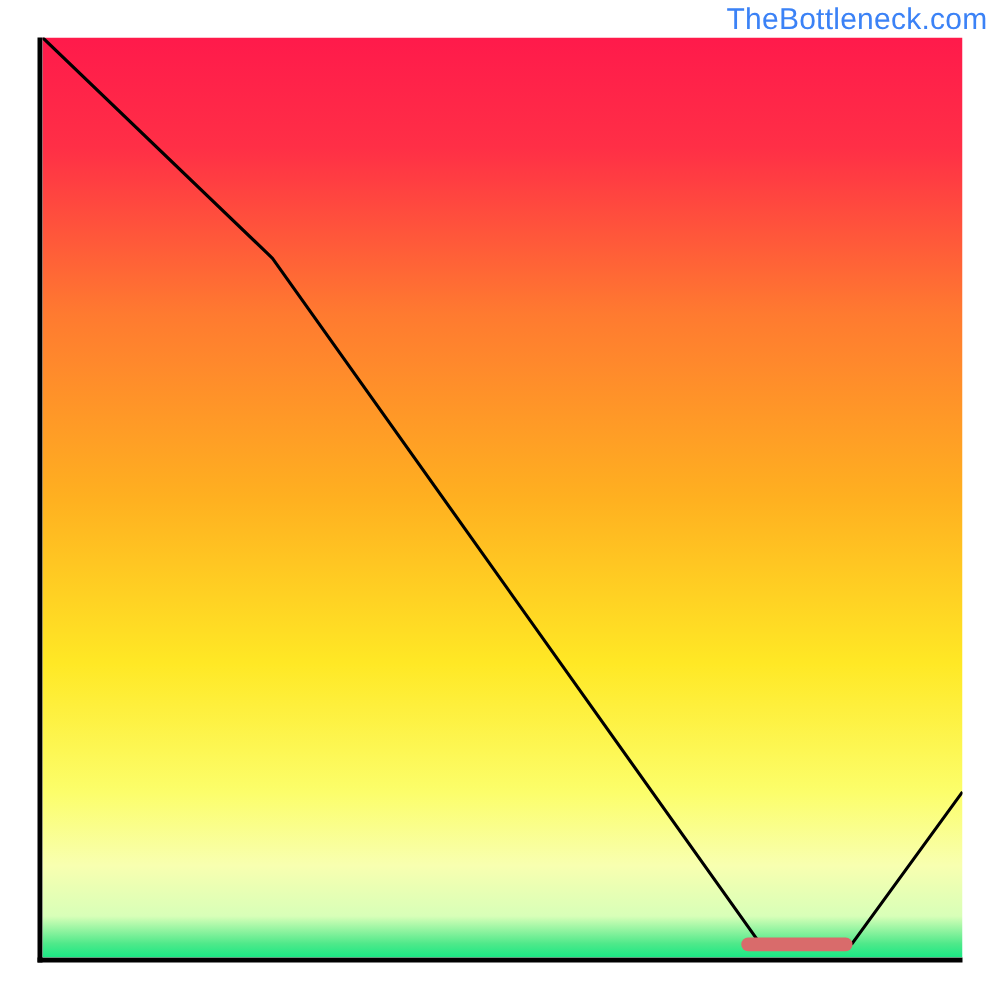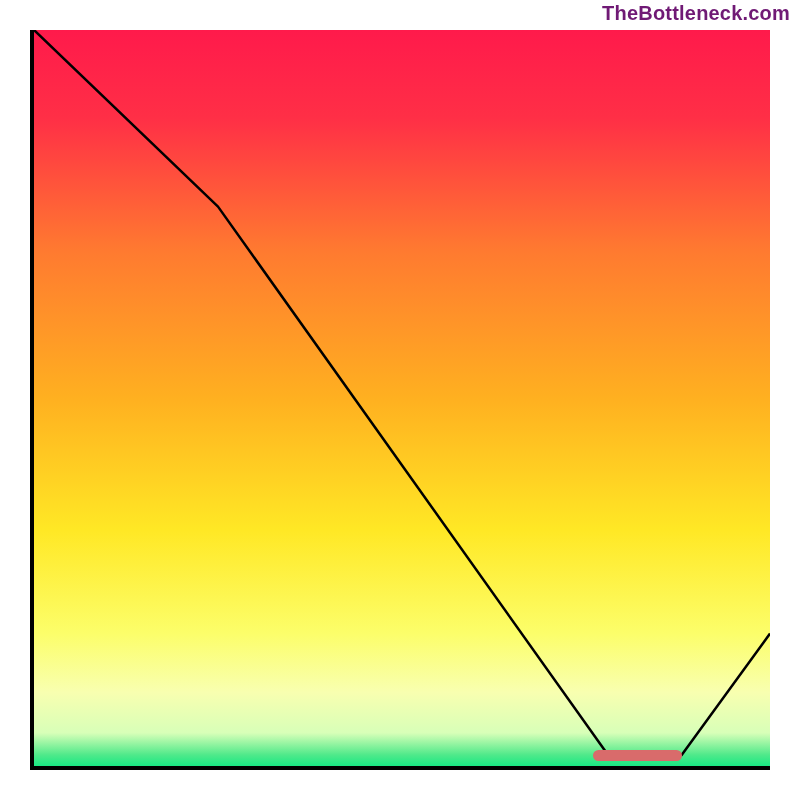--- a/index.html
+++ b/index.html
@@ -13,23 +13,23 @@
   }
   .container {
     position: relative;
     width: 800px;
     height: 800px;
   }
   .watermark {
     position: absolute;
     top: 2px;
     right: 10px;
-    font-size: 20px;
-    font-weight: 700;
-    color: #701a75;
+    font-size: 24px;
+    font-weight: 400;
+    color: #3b82f6;
     letter-spacing: 0.2px;
     z-index: 30;
   }
   .plot-area {
     position: absolute;
     left: 30px;
     top: 30px;
     width: 740px;
     height: 740px;
     border-left: 4px solid #000;

